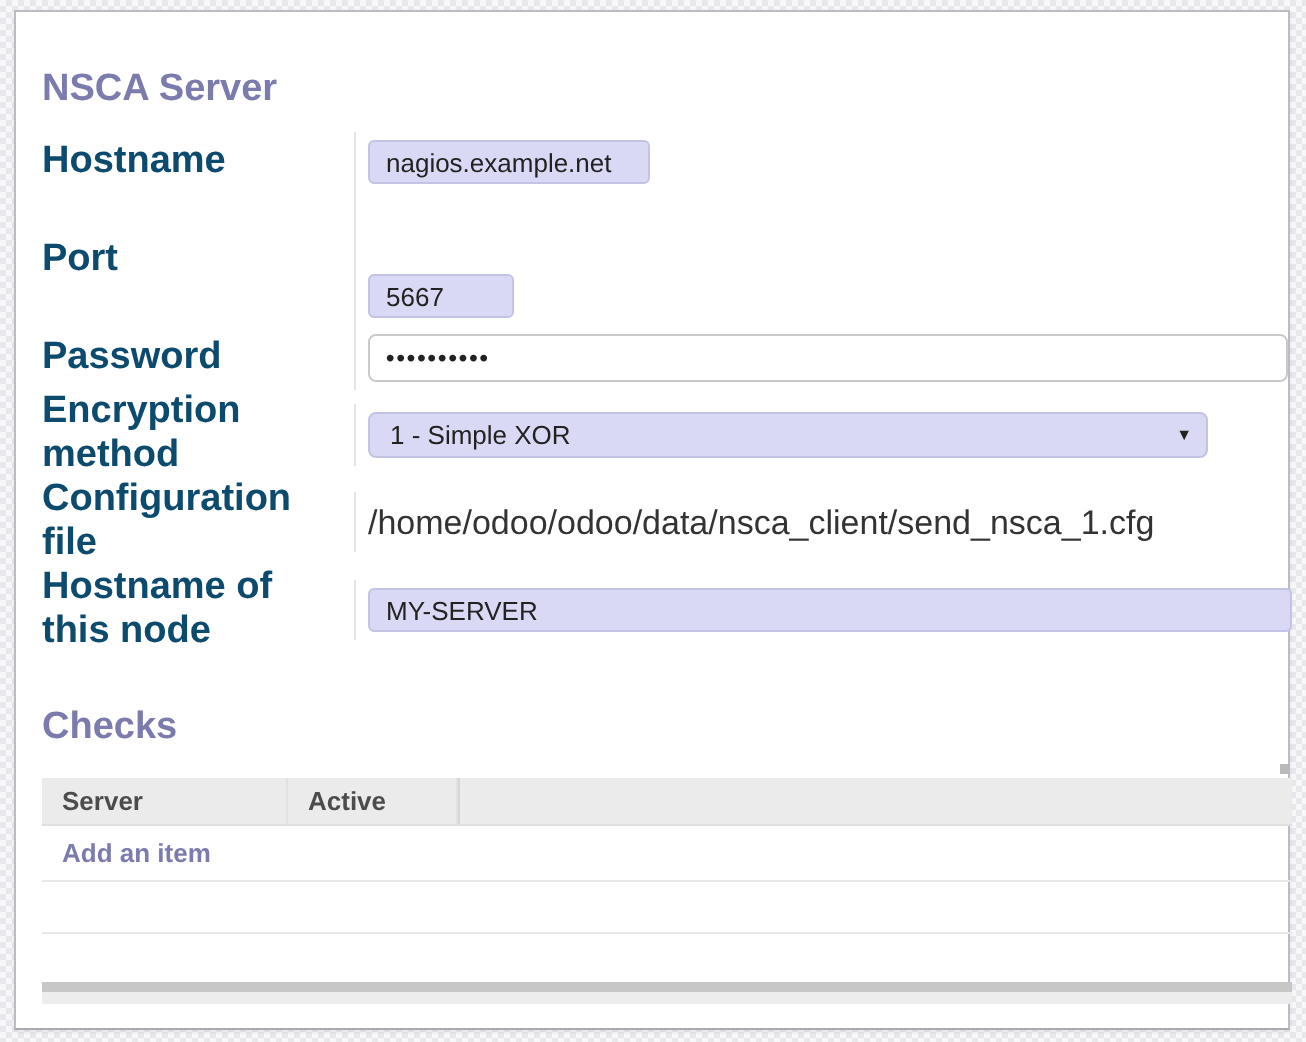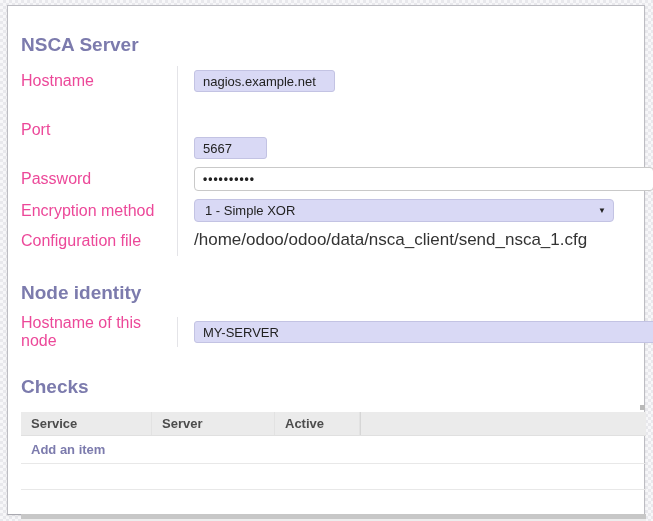--- a/index.html
+++ b/index.html
@@ -26,29 +26,29 @@
     color:#7c7bad;
     font-size:19px;
     font-weight:bold;
     margin:26px 0 10px 13px;
   }
   .section-title.first { margin-top:28px; }
   .form-table { margin-left:13px; width:622px; }
   .form-row { display:flex; align-items:center; min-height:30px; }
   .form-label {
     width:156px; flex:0 0 156px;
-    font-size:16px; font-weight:normal; color:#ec4899;
+    font-size:19px; font-weight:bold; color:#0c4a6e;
     padding-right:8px;
   }
   .form-field {
     flex:1 1 auto;
     border-left:1px solid #e4e4e8;
-    padding:4px 0 4px 16px;
+    padding:4px 0 4px 6px;
     min-height:30px;
-    display:flex; align-items:flex-start;
+    display:flex; align-items:flex-end;
   }
   .inp {
     height:22px;
     background:#d9d9f5;
     border:1px solid #c3c3e3;
     border-radius:3px;
     font-family:"Liberation Sans", sans-serif;
     font-size:13px;
     color:#222222;
     padding:0 8px;
@@ -156,38 +156,36 @@
 
     <div class="form-row">
       <div class="form-label">Configuration file</div>
       <div class="form-field">
         <span class="static-value">/home/odoo/odoo/data/nsca_client/send_nsca_1.cfg</span>
       </div>
     </div>
 
   </div>
 
-  <div class="section-title">Node identity</div>
 
   <div class="form-table">
     <div class="form-row">
       <div class="form-label">Hostname of this node</div>
       <div class="form-field">
         <input class="inp w-node" type="text" value="MY-SERVER" style="">
       </div>
     </div>
   </div>
 
   <div class="section-title">Checks</div>
 
   <div class="checks-wrap">
     <div class="scroll-nub"></div>
 
     <div class="checks-header">
-      <div class="hcell c-service">Service</div>
       <div class="hcell c-server">Server</div>
       <div class="hcell c-active">Active</div>
       <div class="hcell c-spacer"></div>
     </div>
 
     <div class="add-row">
       <a class="add-link">Add an item</a>
     </div>
 
     <div class="empty-row"></div>

